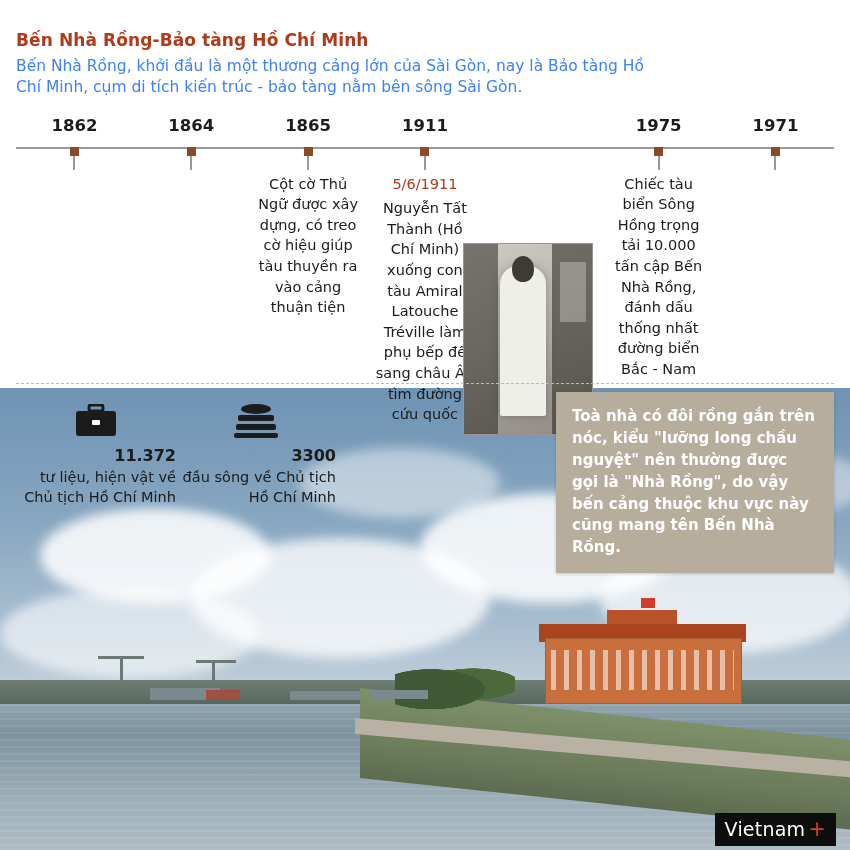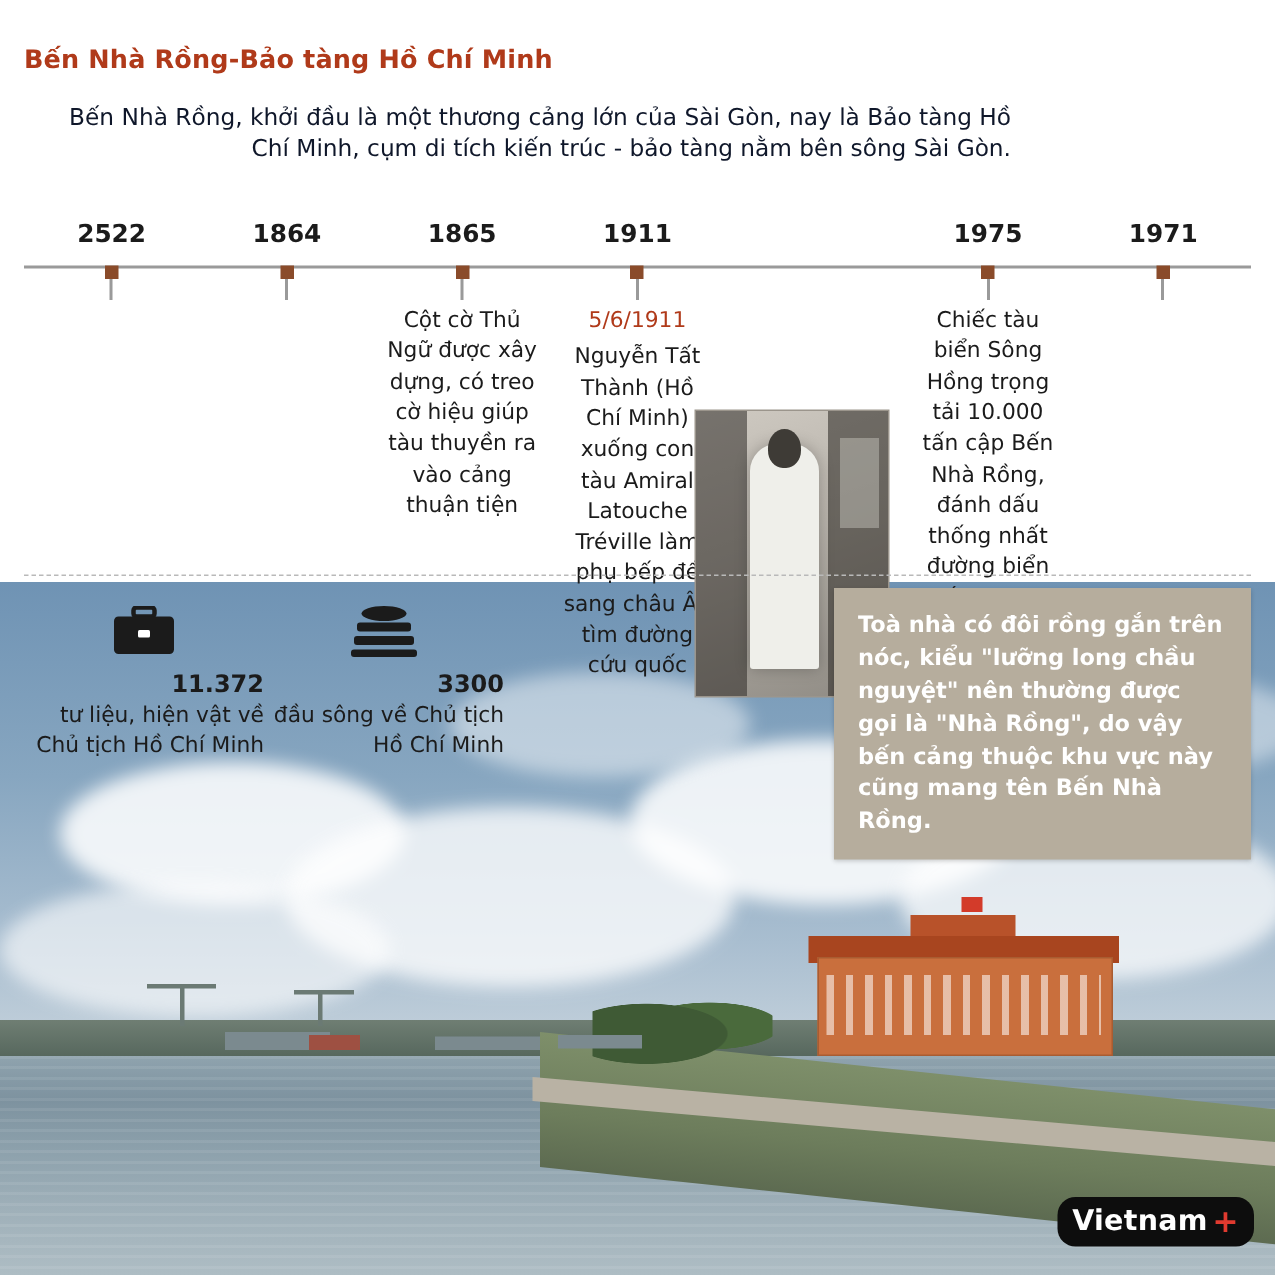--- a/index.html
+++ b/index.html
@@ -26,26 +26,25 @@
   }
   .title {
     color: #b03a1a;
     font-size: 17px;
     font-weight: bold;
     letter-spacing: 0.1px;
     margin: 16px 0 6px 0;
     font-family: "DejaVu Sans", sans-serif;
   }
   .subtitle {
-    color: #0f172a;
+    color: #3b82f6;
     font-size: 15.5px;
     line-height: 1.38;
     max-width: 640px;
-    margin: 18px;
-    text-align: right;
+    margin: 0;
   }
 
   
   .timeline {
     position: relative;
     margin-top: 14px;
     height: 270px;
   }
   .tl-rule {
     position: absolute;
@@ -333,31 +332,30 @@
   }
   .boat-red {
     position: absolute;
     background: #9e5042;
   }
 
   
   .logo {
     position: absolute;
     right: 14px;
-    bottom: 19px;
+    bottom: 4px;
     background: #0d0d0d;
     color: #ffffff;
-    font-weight: bold;
+    font-weight: normal;
     font-size: 19px;
     padding: 5px 10px 6px 10px;
     letter-spacing: .2px;
     display: flex;
     align-items: center;
     gap: 3px;
-    border-radius: 12px;
   }
   .logo .plus {
     color: #e03a2f;
     font-size: 21px;
     line-height: 16px;
   }
 </style>
 </head>
 <body>
 
@@ -402,21 +400,21 @@
   <div class="header">
     <div class="title">Bến Nhà Rồng-Bảo tàng Hồ Chí Minh</div>
     <div class="subtitle">Bến Nhà Rồng, khởi đầu là một thương cảng lớn của Sài Gòn, nay là Bảo tàng Hồ Chí Minh, cụm di tích kiến trúc - bảo tàng nằm bên sông Sài Gòn.</div>
   </div>
 
   <div class="timeline">
     <div class="tl-rule"></div>
     <div class="tl-cols">
 
       <div class="tl-col" style="width:14.2857%">
-        <div class="tl-year">2522</div>
+        <div class="tl-year">1862</div>
         <div class="tl-tick"></div>
         <div class="tl-stem"></div>
       </div>
 
       <div class="tl-col" style="width:14.2857%">
         <div class="tl-year">1864</div>
         <div class="tl-tick"></div>
         <div class="tl-stem"></div>
       </div>
 

